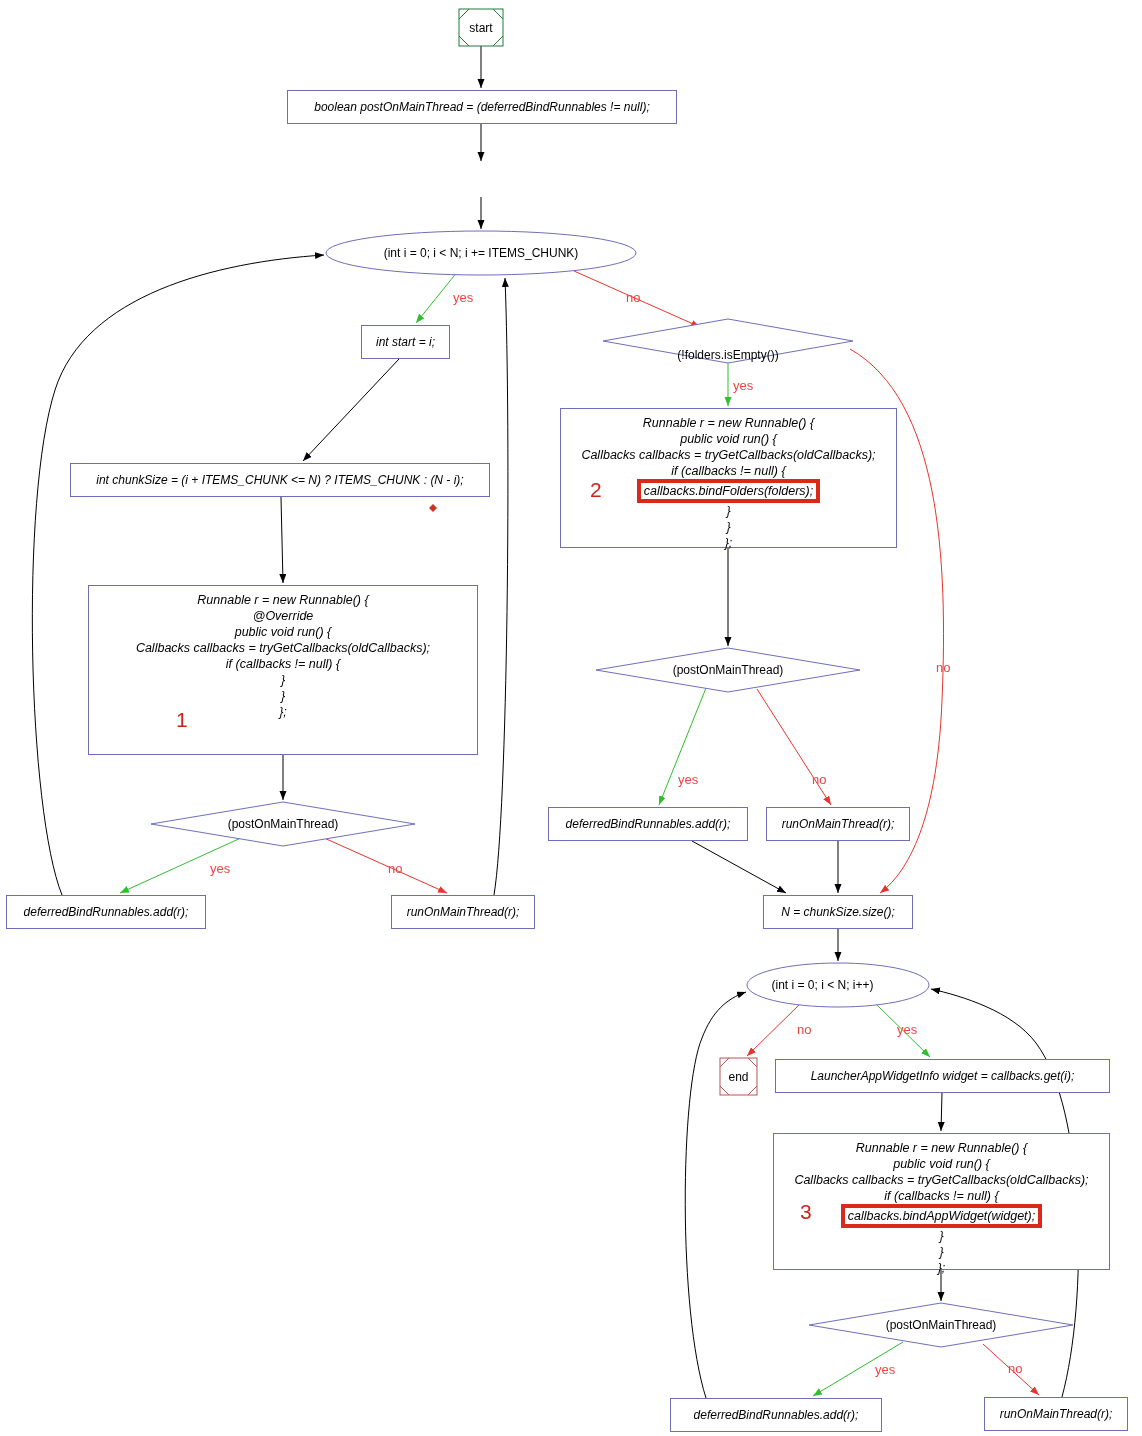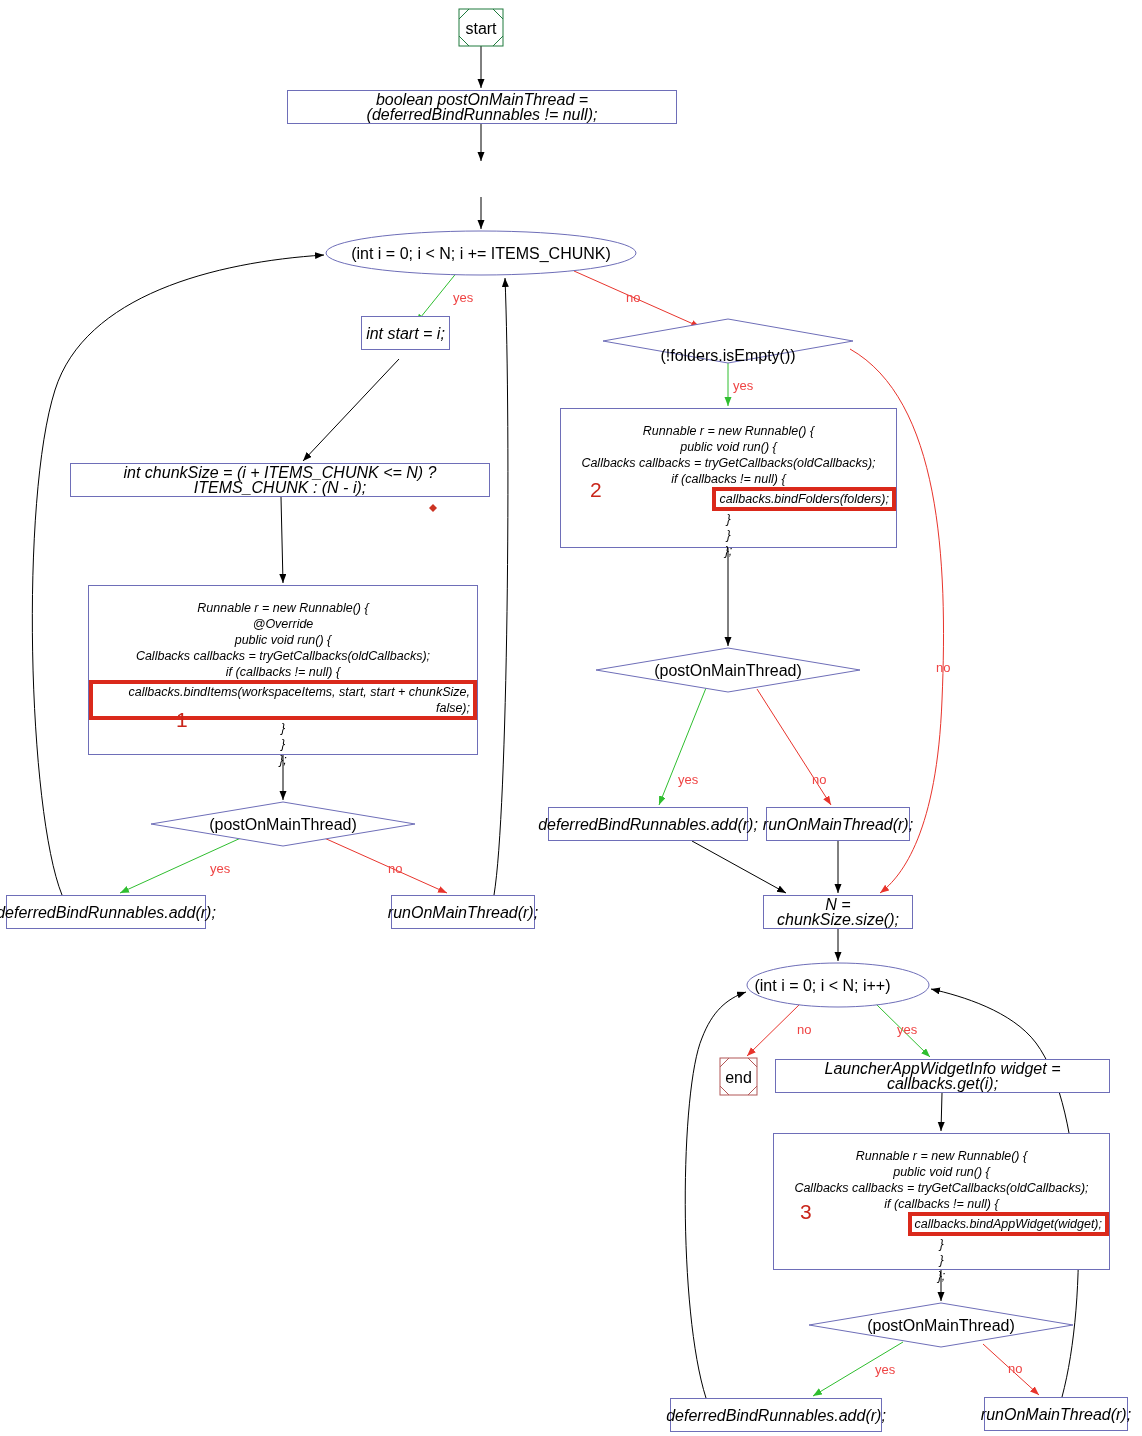--- a/index.html
+++ b/index.html
@@ -1,25 +1,25 @@
 <!DOCTYPE html>
 <html><head>
 <meta charset="utf-8">
 <style>
   * { margin:0; padding:0; box-sizing:border-box; }
   html,body { background:#fff; font-family:"Liberation Sans", sans-serif; }
   .canvas { position:relative; width:1142px; height:1436px; background:#ffffff; overflow:hidden; }
   svg.layer { position:absolute; left:0; top:0; z-index:1; }
   .node { position:absolute; z-index:3; display:flex; align-items:center; justify-content:center;
-          text-align:center; font-size:16px; color:#000; line-height:15px; }
+          text-align:center; font-size:12px; color:#000; line-height:15px; }
   .rect { border:1px solid #6e6eb8; background:#fff;font-style:italic; }
   .shape-label { background:transparent; border:none; z-index:4; }
-  .code { display:block; padding-top:14px; font-size:12.5px; }
+  .code { display:block; padding-top:6px; font-size:12.5px; }
   .cl { min-height:16px; line-height:16px; text-align:center; white-space:nowrap; }
-  .hlrow { text-align:right; line-height:16px; }
+  .hlrow { text-align:center; line-height:16px; }
   .hl { display:inline-block; max-width:100%; border:4px solid #da291b; padding:0 3px;
         line-height:16px; vertical-align:top; }
   .elabel { position:absolute; z-index:5; font-size:13px; color:#ef4444; }
   .num { position:absolute; z-index:6; font-size:21px; color:#c9251a; }
 </style>
 </head>
 <body>
 
 <div class="canvas">
 
@@ -96,30 +96,29 @@
   <div class="node shape-label" style="left:459px; top:18px; width:44px; height:20px;">start</div>
   <div class="node shape-label" style="left:326px; top:243px; width:310px; height:20px;">(int i = 0; i &lt; N; i += ITEMS_CHUNK)</div>
   <div class="node shape-label" style="left:628px; top:346px; width:200px; height:18px;">(!folders.isEmpty())</div>
   <div class="node shape-label" style="left:183px; top:815px; width:200px; height:18px;">(postOnMainThread)</div>
   <div class="node shape-label" style="left:628px; top:661px; width:200px; height:18px;">(postOnMainThread)</div>
   <div class="node shape-label" style="left:747px; top:975px; width:151px; height:20px;">(int i = 0; i &lt; N; i++)</div>
   <div class="node shape-label" style="left:841px; top:1316px; width:200px; height:18px;">(postOnMainThread)</div>
   <div class="node shape-label" style="left:720px; top:1067px; width:37px; height:20px;">end</div>
 
   <div class="node rect" style="left:287px; top:90px; width:390px; height:34px;">boolean postOnMainThread = (deferredBindRunnables != null);</div>
-  <div class="node rect" style="left:361px; top:316px; width:89px; height:34px;">int start = i;</div>
+  <div class="node rect" style="left:361px; top:325px; width:89px; height:34px;">int start = i;</div>
   <div class="node rect" style="left:70px; top:463px; width:420px; height:34px;">int chunkSize = (i + ITEMS_CHUNK &lt;= N) ? ITEMS_CHUNK : (N - i);</div>
 
   <div class="node rect code" style="left:88px; top:585px; width:390px; height:170px;">
     <div class="cl">Runnable r = new Runnable() {</div>
     <div class="cl">@Override</div>
     <div class="cl">public void run() {</div>
     <div class="cl">Callbacks callbacks = tryGetCallbacks(oldCallbacks);</div>
     <div class="cl">if (callbacks != null) {</div>
-    <div class="hlrow"><span class="hl" style="white-space:normal;">callbacks.bindItems(workspaceItems, start, start + chunkSize, false);</span></div>
     <div class="cl">}</div>
     <div class="cl">}</div>
     <div class="cl">};</div>
   </div>
 
   <div class="node rect" style="left:6px; top:895px; width:200px; height:34px;">deferredBindRunnables.add(r);</div>
   <div class="node rect" style="left:391px; top:895px; width:144px; height:34px;">runOnMainThread(r);</div>
 
   <div class="node rect code" style="left:560px; top:408px; width:337px; height:140px;">
     <div class="cl">Runnable r = new Runnable() {</div>

